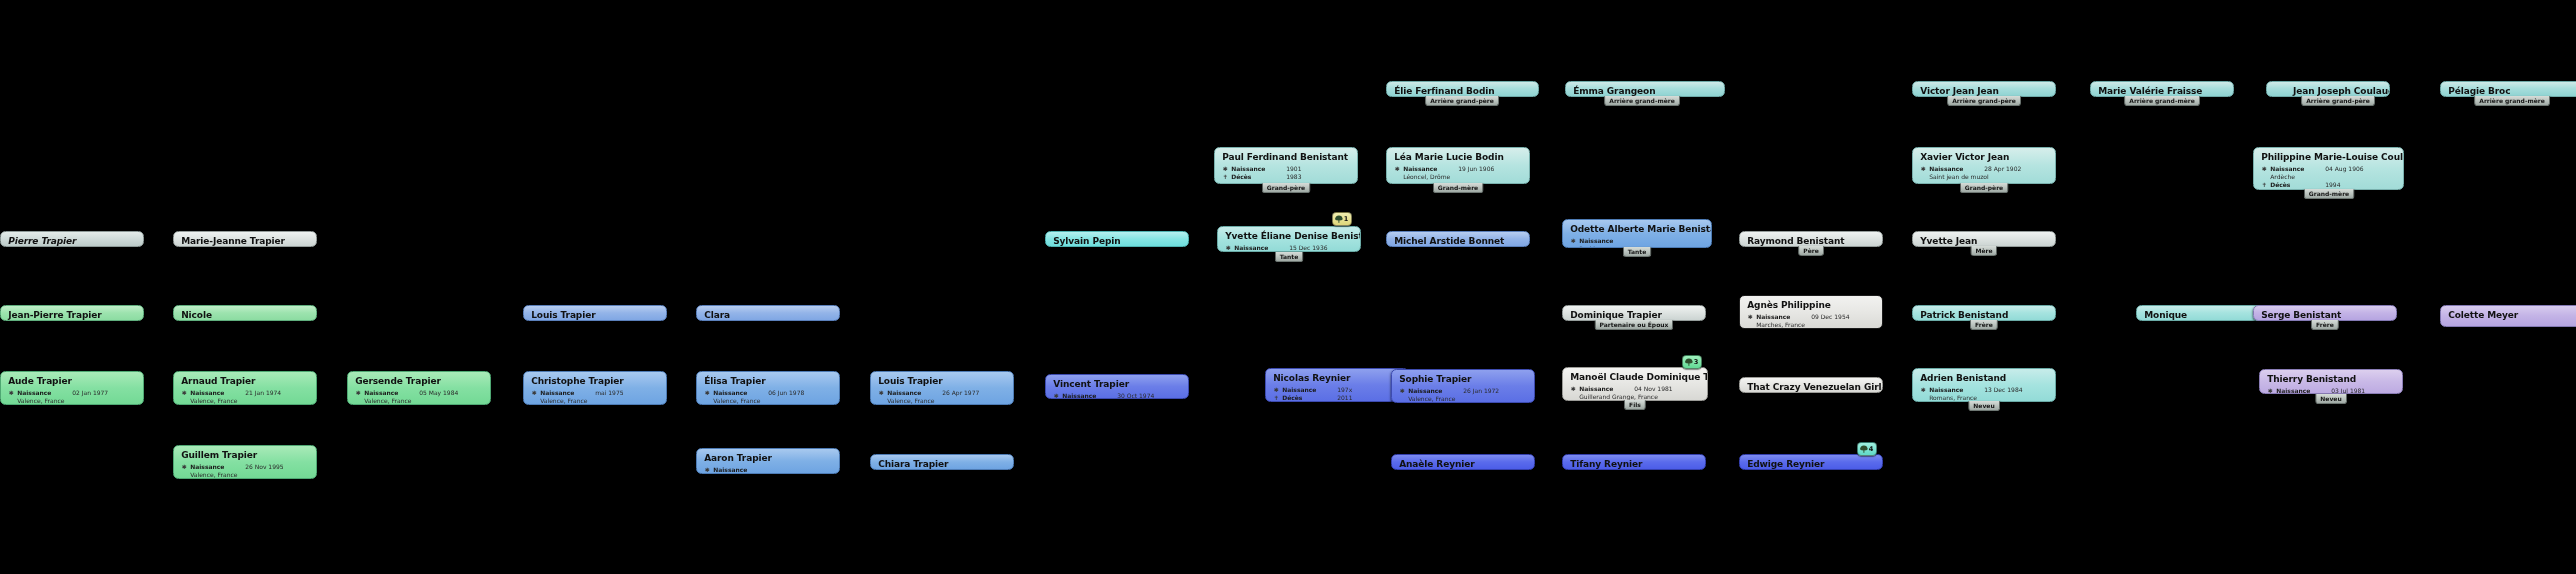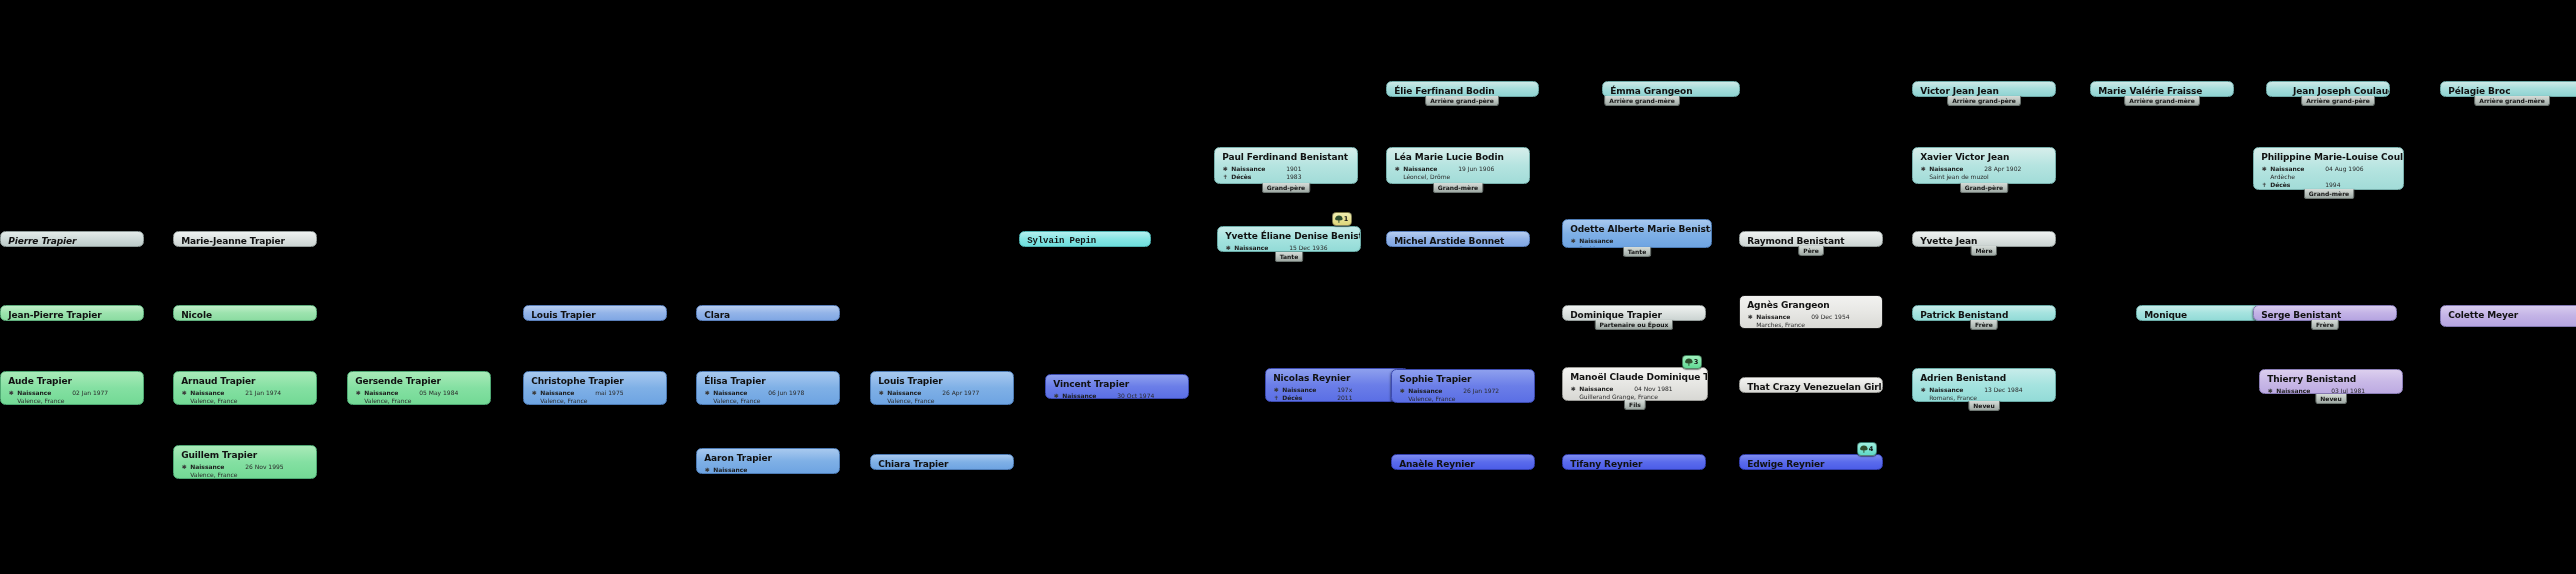--- a/index.html
+++ b/index.html
@@ -111,28 +111,28 @@
 </head>
 <body>
 
 <div id="canvas">
     <div class="card p-silver" style="left: 0px; top: 231px; width: 144px; height: 15.6px;">
       <div class="nm">Pierre Trapier</div>
     </div>
     <div class="card p-silver2" style="left: 173px; top: 231px; width: 144px; height: 15.6px;">
       <div class="nm">Marie-Jeanne Trapier</div>
     </div>
-    <div class="card p-cyan" style="left: 1019px; top: 231px; width: 132px; height: 15.6px; font-family: Liberation Mono, monospace;">
+    <div class="card p-cyan" style="left: 1045px; top: 231px; width: 144px; height: 15.6px;">
       <div class="nm">Sylvain Pepin</div>
     </div>
     <div class="card p-teal" style="left: 1386px; top: 81px; width: 153px; height: 15.6px;">
       <div class="nm">Élie Ferfinand Bodin</div>
     </div>
     <div class="reltab" style="left: 1462px; top: 96px;">Arrière grand-père</div>
-    <div class="card p-teal" style="left: 1602px; top: 81px; width: 138px; height: 15.6px;">
+    <div class="card p-teal" style="left: 1565px; top: 81px; width: 160px; height: 15.6px;">
       <div class="nm">Émma Grangeon</div>
     </div>
     <div class="reltab" style="left: 1642px; top: 96px;">Arrière grand-mère</div>
     <div class="card p-teal" style="left: 1912px; top: 81px; width: 144px; height: 15.6px;">
       <div class="nm">Victor Jean Jean</div>
     </div>
     <div class="reltab" style="left: 1984px; top: 96px;">Arrière grand-père</div>
     <div class="card p-teal" style="left: 2090px; top: 81px; width: 144px; height: 15.6px;">
       <div class="nm">Marie Valérie Fraisse</div>
     </div>
@@ -255,21 +255,21 @@
     <div class="reltab" style="left: 1811px; top: 246px;">Père</div>
     <div class="card p-silver2" style="left: 1912px; top: 231px; width: 144px; height: 15.6px;">
       <div class="nm">Yvette Jean</div>
     </div>
     <div class="reltab" style="left: 1984px; top: 246px;">Mère</div>
     <div class="card p-silver2" style="left: 1562px; top: 305px; width: 144px; height: 15.6px;">
       <div class="nm">Dominique Trapier</div>
     </div>
     <div class="reltab" style="left: 1634px; top: 320px;">Partenaire ou Époux</div>
     <div class="card p-selected" style="left: 1739px; top: 295px; width: 144px; height: 34px;">
-      <div class="nm">Agnès Grangeon</div>
+      <div class="nm">Agnès Philippine</div>
       <div class="rows">
         <div class="row">
           <span class="ic">✱</span>
           <span class="lbl">Naissance</span>
           <span class="val">09 Dec 1954</span>
         </div>
         <div class="place">Marches, France</div>
       </div>
     </div>
     <div class="card p-mint" style="left: 1912px; top: 305px; width: 144px; height: 15.6px;">

